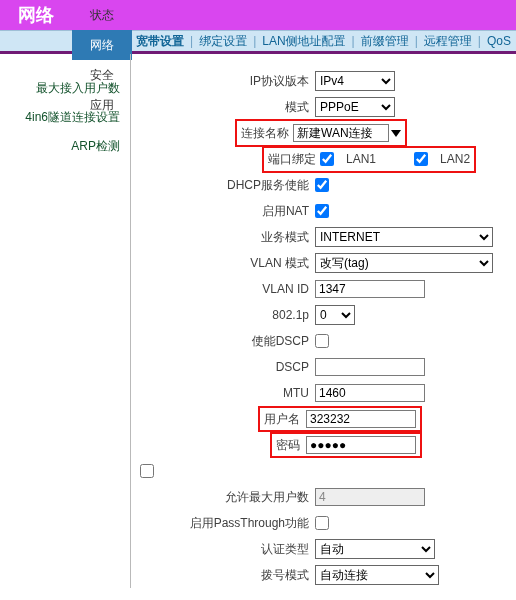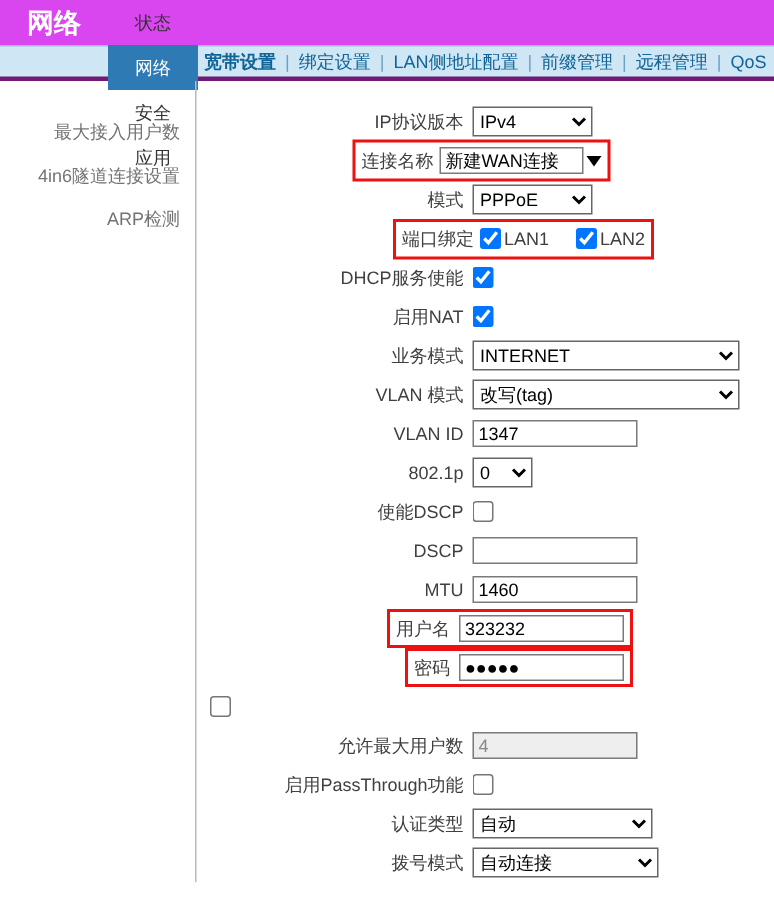--- a/index.html
+++ b/index.html
@@ -8,32 +8,32 @@
   .app-title{font-size:18px;padding:0 18px 0 18px;font-weight:bold;}
   .topnav{display:flex;height:30px;flex-direction:column;}
   .topnav .tab{padding:0 18px;height:30px;line-height:30px;color:#333;cursor:pointer;}
   .topnav .tab.active{background:#2e7ab4;color:#fff;}
   .subnav{background:#cfe6f5;border-top:1px solid #9fbfd6;border-bottom:3px solid #701a75;height:24px;display:flex;align-items:center;padding-left:132px;color:#116596;white-space:nowrap;overflow:hidden;}
   .subnav .sub{padding:0 4px;cursor:pointer;font-size:12px;}
   .subnav .sub.active{font-weight:bold;}
   .subnav .sep{padding:0 2px;color:#6fa1c4;}
   .main{display:flex;position:relative;}
   .side{width:130px;padding-top:20px;}
-  .side .sitem{text-align:right;padding:6px 10px 6px 4px;color:#737373;cursor:pointer;white-space:nowrap;}
+  .side .sitem{text-align:right;padding:6px 10px 6px 4px;color:#14532d;cursor:pointer;white-space:nowrap;}
   .side .sitem.active{font-weight:bold;color:#000;}
   .vline{position:absolute;left:130px;top:0;bottom:0;width:1px;background:#b9b9b9;}
   .form{flex:1;padding:14px 8px 0 10px;}
   .row{display:flex;align-items:center;height:26px;}
   .lbl{width:175px;text-align:right;padding-right:6px;color:#404040;white-space:nowrap;}
   .ctl{flex:1;display:flex;align-items:center;}
   select{border:1px solid #666;font-size:12px;height:20px;background:#fff;}
   input[type=text],input[type=password]{border:1px solid #7a7a7a;height:18px;font-size:12px;padding:0 3px;background:#fff;}
   input[type=checkbox]{width:14px;height:14px;margin-top:0;border:1px solid #7a7a7a;}
   .hl{border:2px solid #e11;padding:1px 2px;display:inline-flex;align-items:center;}
-  .inline-gap{display:inline-flex;align-items:center;gap:2px;}
+  .inline-gap{display:inline-flex;align-items:center;gap:12px;}
   .tri{width:0;height:0;border-left:5px solid transparent;border-right:5px solid transparent;border-top:7px solid #000;display:inline-block;margin-left:2px;}
 </style>
 </head>
 <body>
 
 <div class="topbar">
   <div class="app-title">网络</div>
   <div class="topnav">
     <div class="tab">状态</div>
     <div class="tab active">网络</div>
@@ -69,35 +69,35 @@
   <div class="form">
 
     <div class="row">
       <div class="lbl">IP协议版本</div>
       <div class="ctl">
           <select style="width:80px"><option>IPv4</option></select>
         </div>
     </div>
 
     <div class="row">
+      <div class="lbl">模式</div>
+      <div class="ctl">
+          <select style="width:80px"><option>PPPoE</option></select>
+        </div>
+    </div>
+
+    <div class="row">
       <div class="lbl" style="width:auto;padding-left:95px;padding-right:0;"><span class="hl" style="padding:3px 4px;">
         <span style="padding-right:4px;">连接名称</span>
         <input type="text" style="width: 96px;" value="新建WAN连接">
         <span class="tri"></span>
       </span></div>
     </div>
 
     <div class="row">
-      <div class="lbl">模式</div>
-      <div class="ctl">
-          <select style="width:80px"><option>PPPoE</option></select>
-        </div>
-    </div>
-
-    <div class="row">
       <div class="lbl" style="width:auto;padding-left:122px;padding-right:0;"><span class="hl" style="padding:3px 4px;">
         <span style="padding-right:4px;">端口绑定</span>
         <span class="inline-gap">
           <input type="checkbox" checked="" style="">
               <span>LAN1</span>
           <span style="width:14px;display:inline-block"></span>
           <input type="checkbox" checked="" style="">
               <span>LAN2</span>
         </span>
       </span></div>

